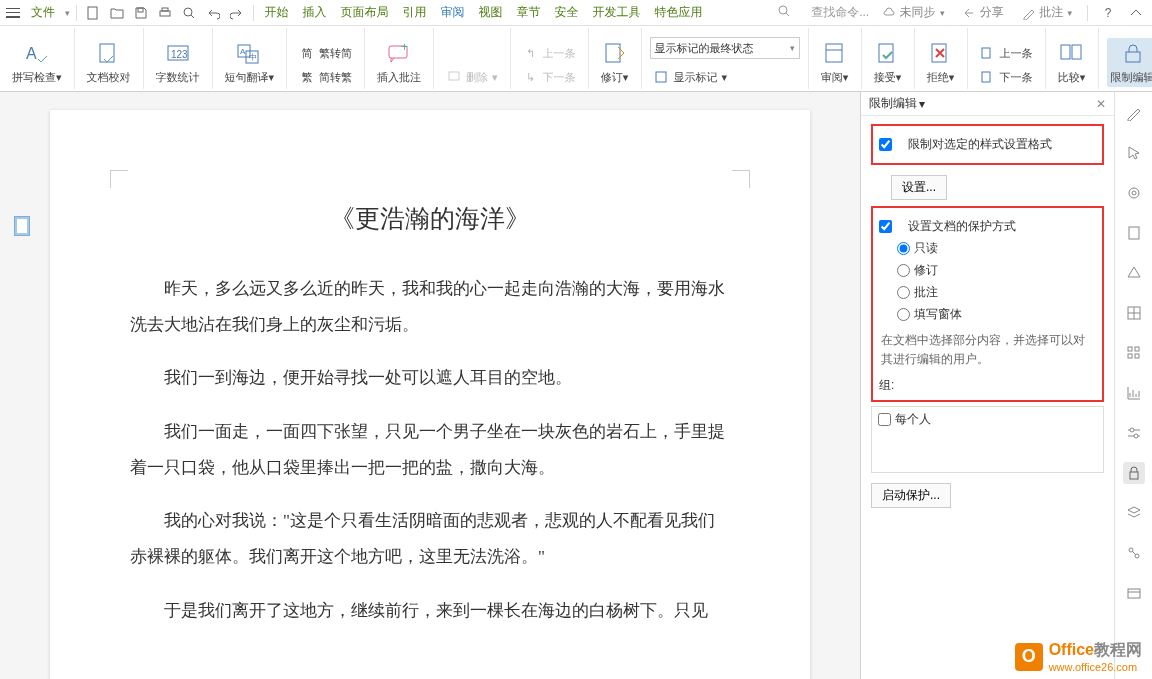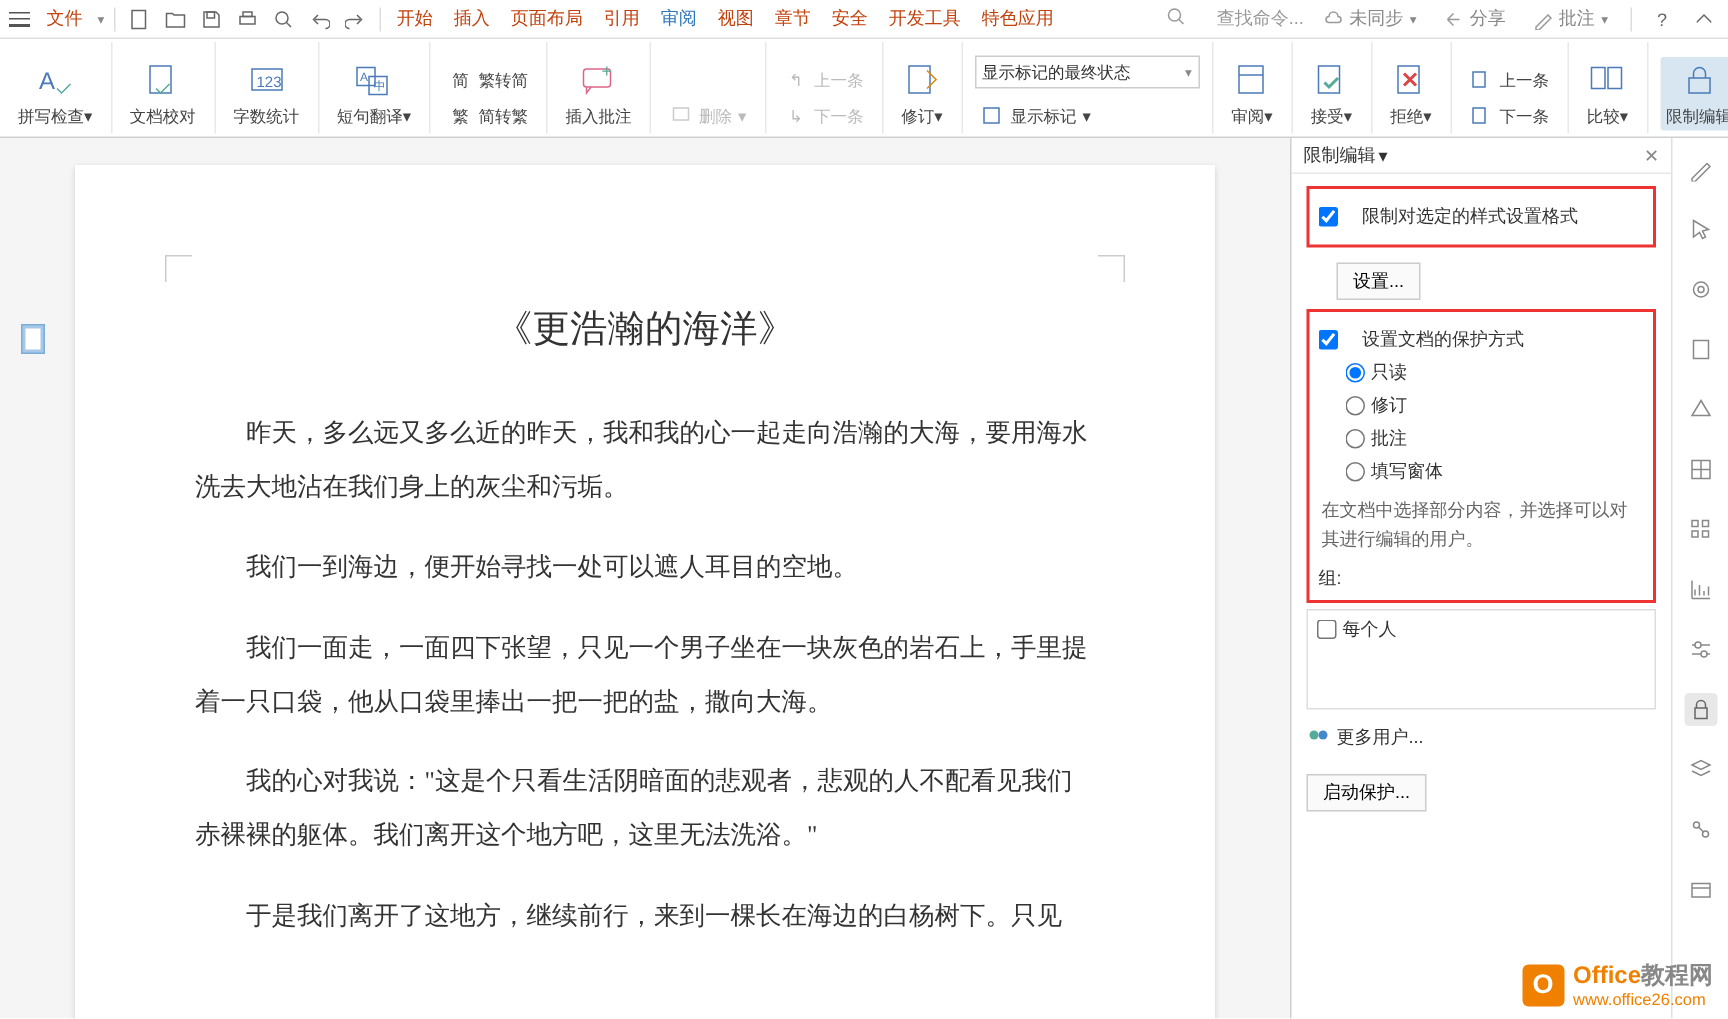--- a/index.html
+++ b/index.html
@@ -2,21 +2,21 @@
 <html><head>
 <meta charset="utf-8">
 <style>
 * { margin: 0; padding: 0; box-sizing: border-box; font-family: "Microsoft YaHei", sans-serif; }
 body { background: #fff; font-size: 12px; color: #333; overflow: hidden; width: 1152px; height: 679px; position: relative; }
 
 
 .topbar { height: 26px; display: flex; align-items: center; padding: 0 6px; border-bottom: 1px solid #e0e0e0; gap: 4px; }
 .topbar .hamburger { width: 14px; height: 10px; display: flex; flex-direction: column; justify-content: space-between; margin-right: 2px; }
 .topbar .hamburger span { height: 1.5px; background: #555; }
-.topbar .menu-item { padding: 0 5px; cursor: pointer; font-size: 12px; color: #c2410c; }
+.topbar .menu-item { padding: 0 5px; cursor: pointer; font-size: 12px; color: #4d7c0f; }
 .topbar .menu-item.active { color: #2e77bb; }
 .topbar .dropdown { font-size: 9px; color: #888; margin-left: 1px; }
 .topbar .sep { width: 1px; height: 16px; background: #ddd; margin: 0 2px; }
 .topbar .icon-btn { width: 20px; height: 20px; display: flex; align-items: center; justify-content: center; cursor: pointer; color: #666; }
 .topbar .right { margin-left: auto; display: flex; align-items: center; gap: 8px; }
 .topbar .search-box { display: flex; align-items: flex-start; gap: 20px; color: #999; font-size: 12px; }
 
 
 .ribbon { height: 66px; display: flex; border-bottom: 1px solid #d0d0d0; padding: 2px 0; }
 .rgroup { display: flex; flex-direction: column; align-items: center; justify-content: flex-end; padding: 2px 8px; border-right: 1px solid #e8e8e8; }
@@ -465,27 +465,20 @@
       </div>
 
       <div class="group-box">
         <label class="group-head">
             <input type="checkbox" style="">
             <span>每个人</span>
           </label>
         <div class="group-body"></div>
       </div>
 
-      <div class="more-users">
-        <svg width="16" height="14">
-            <circle cx="5" cy="5" r="3" fill="#5a9"></circle>
-            <circle cx="11" cy="5" r="3" fill="#48c"></circle>
-          </svg>
-        <span>更多用户...</span>
-      </div>
 
       <button class="btn-small" style="margin-left:0">启动保护...</button>
     </div>
   </div>
 
   <div class="iconbar">
     <div class="ib">
         <svg width="16" height="16">
           <path d="M2 14l10-10 2 2-10 10H2z" fill="none" stroke="#888"></path>
         </svg>

